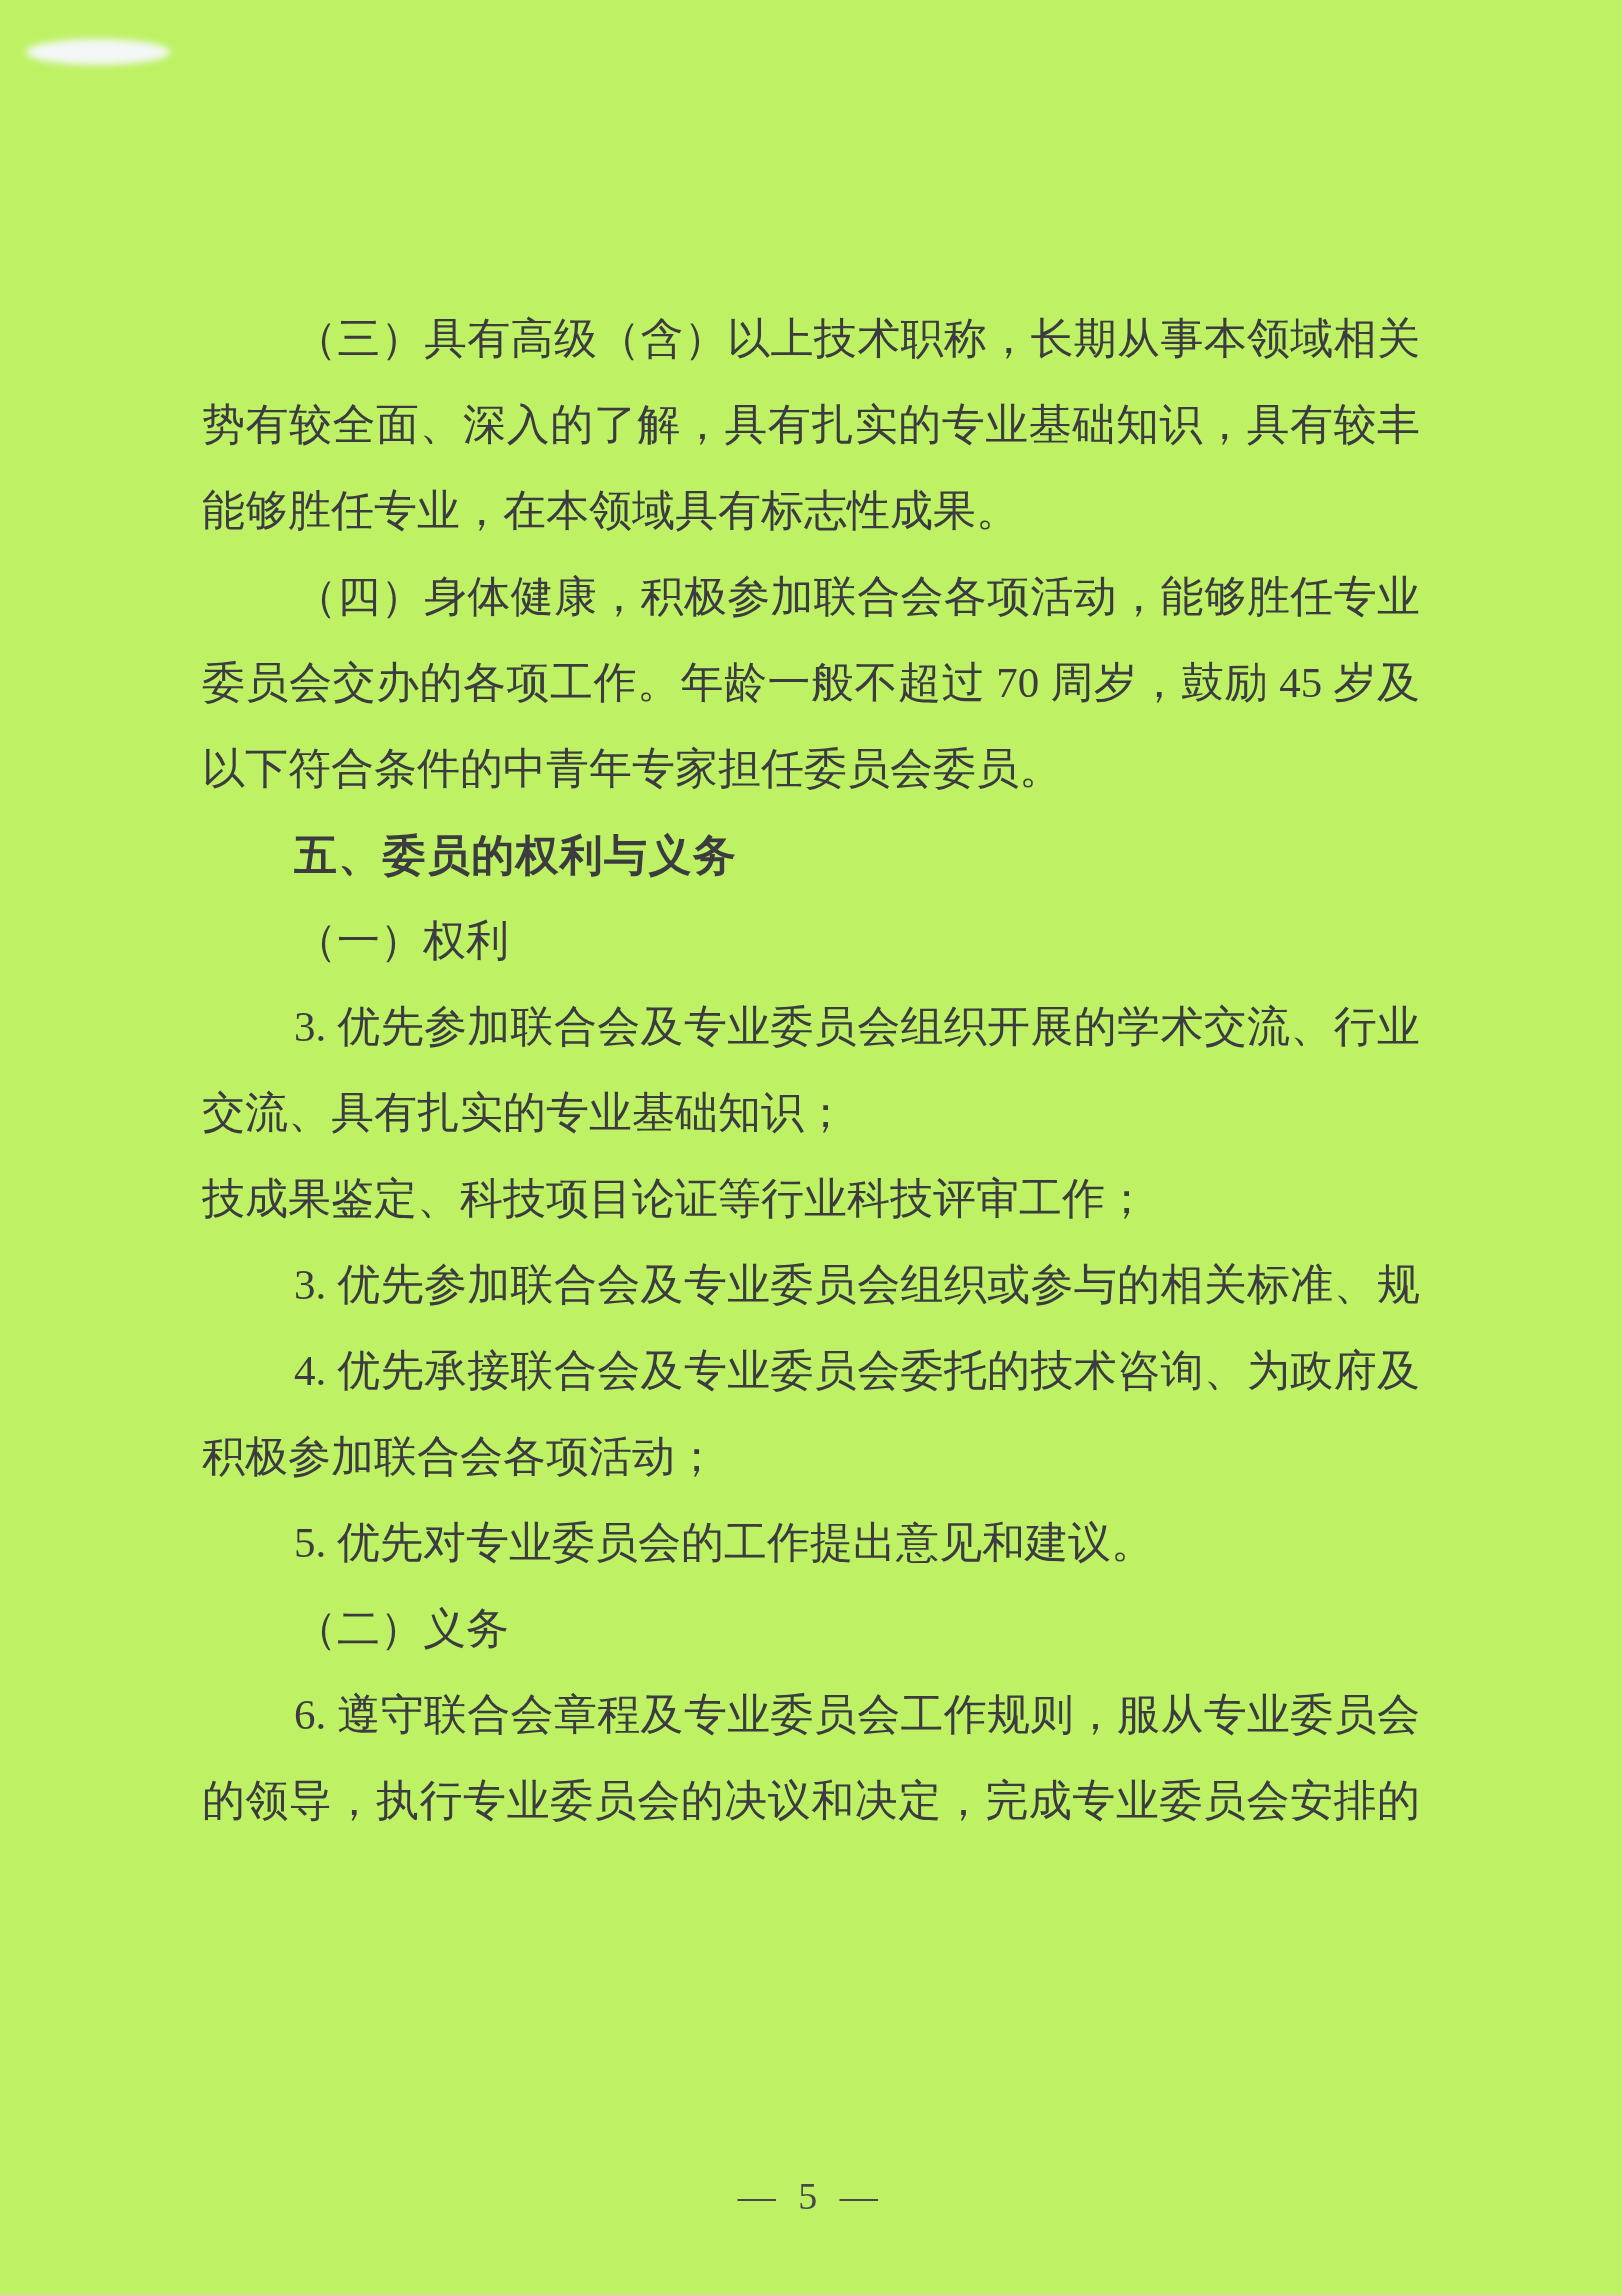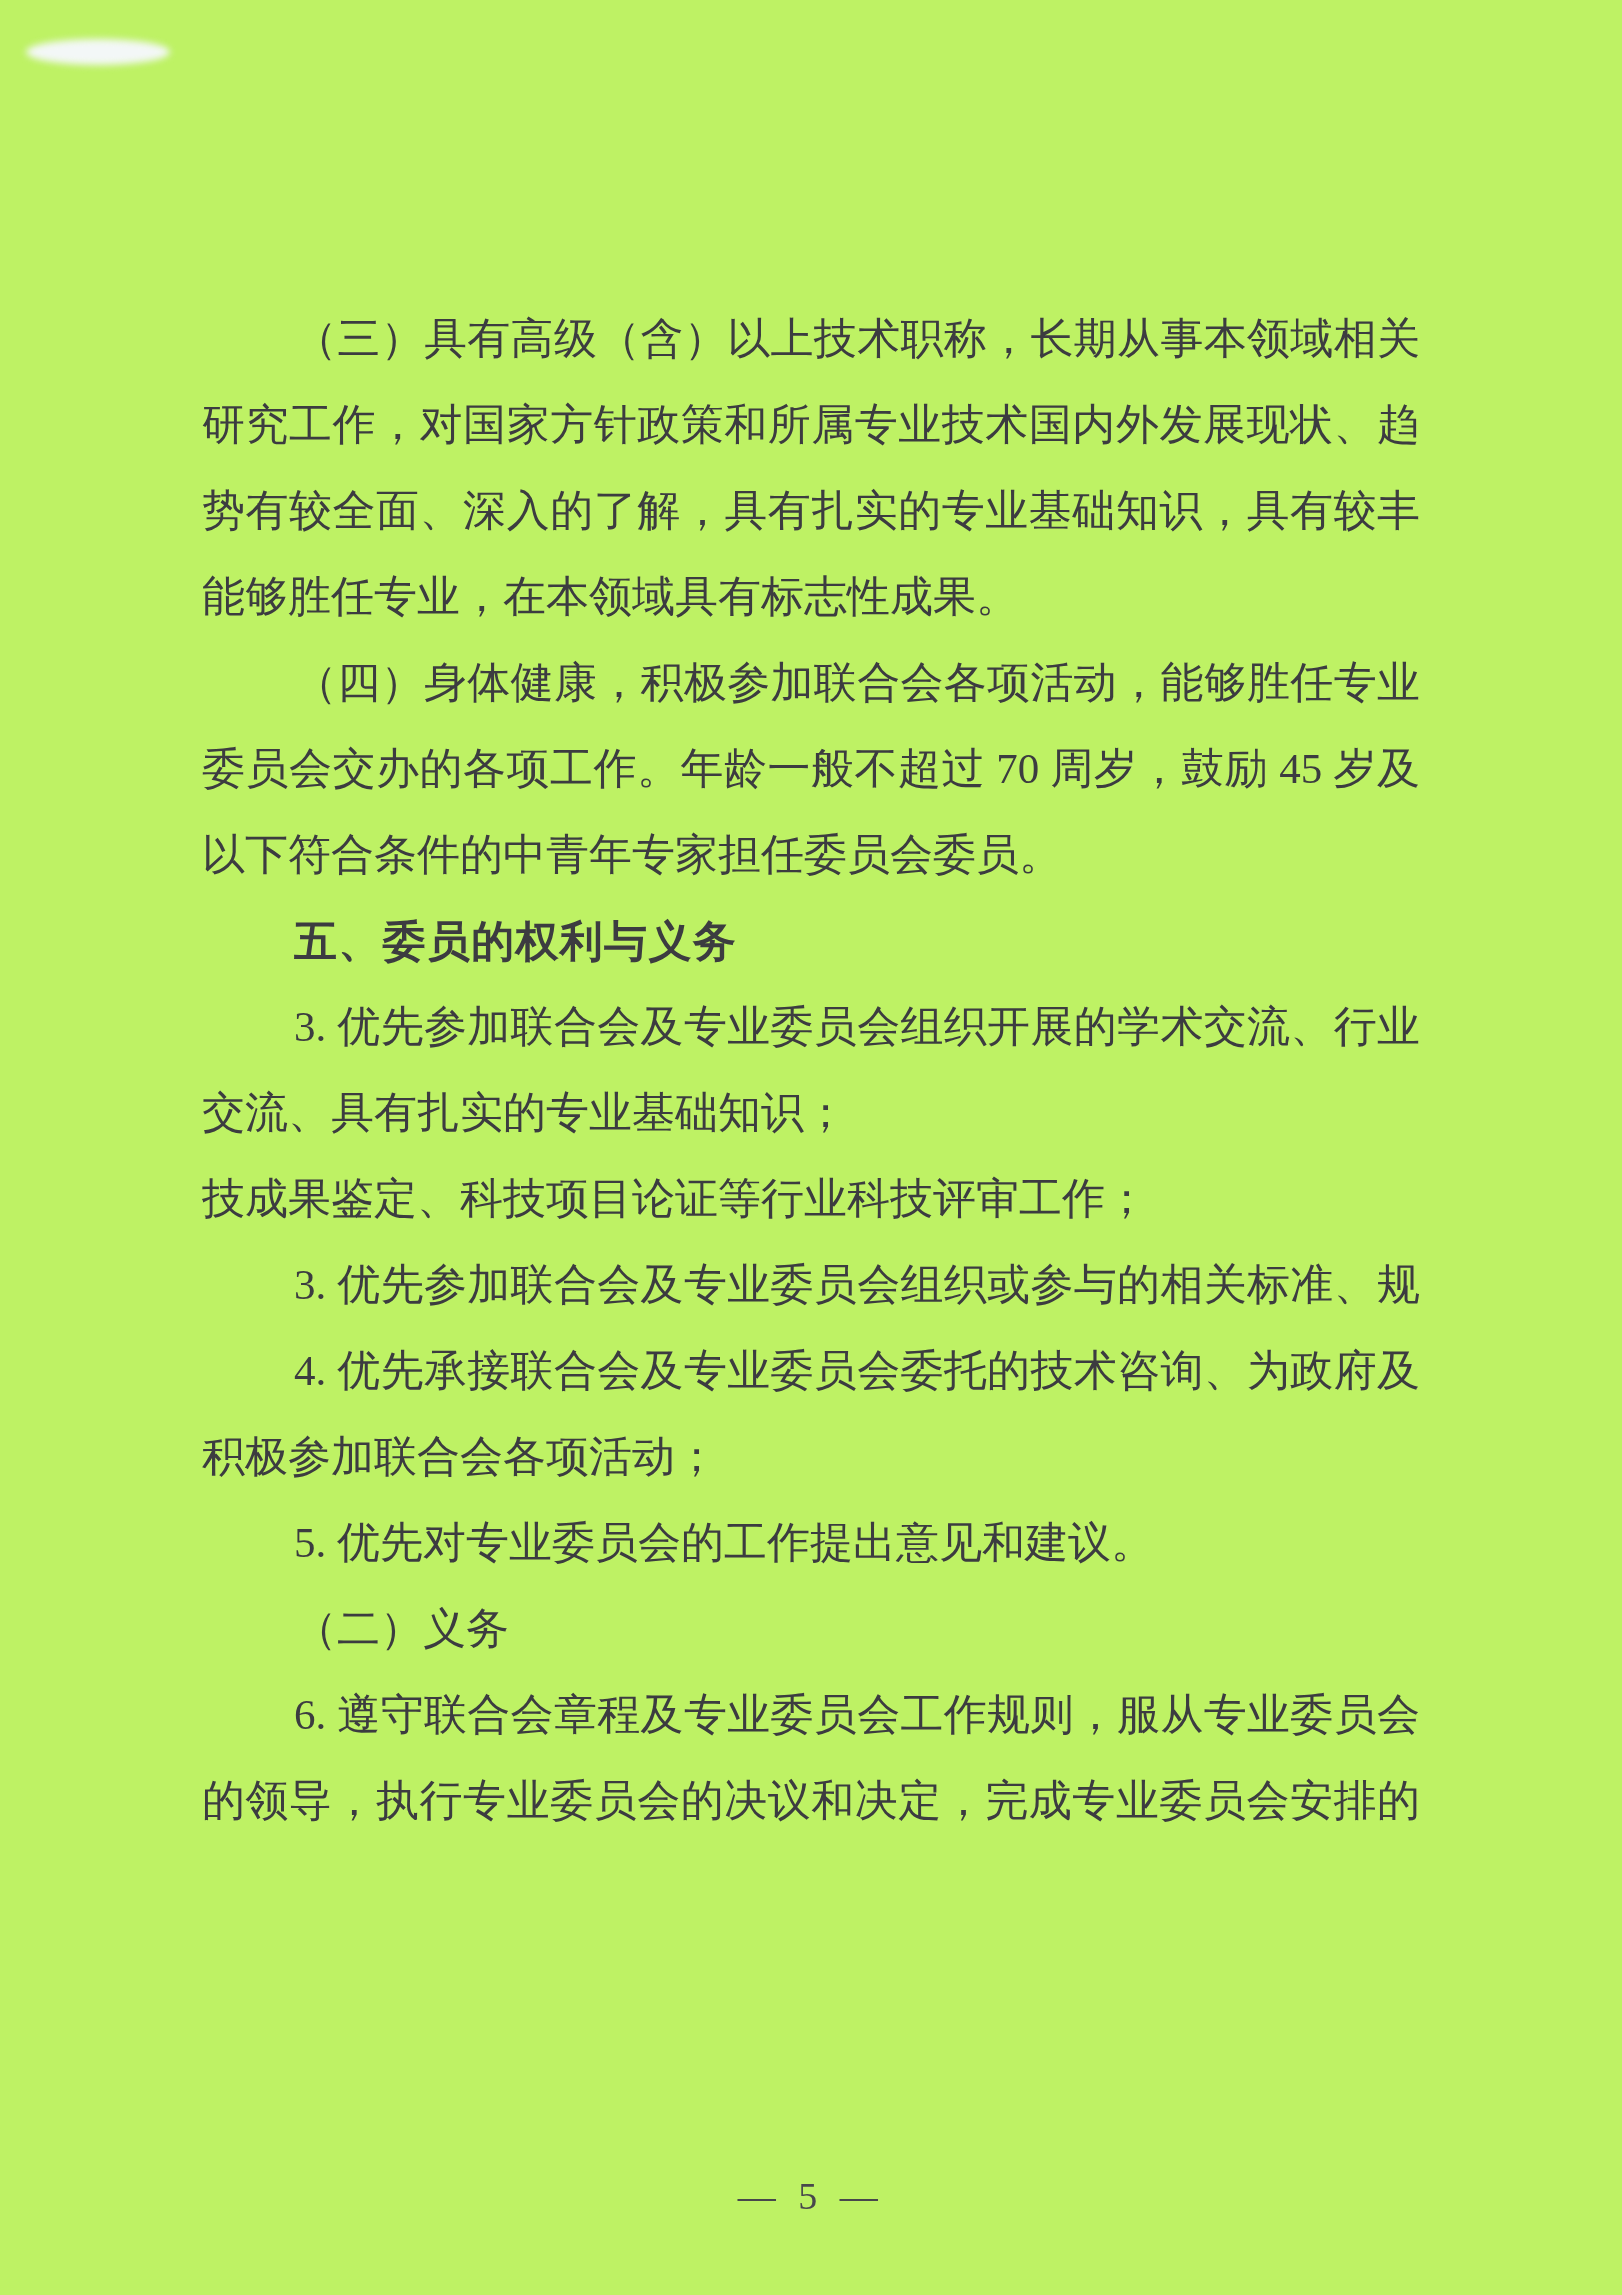--- a/index.html
+++ b/index.html
@@ -67,27 +67,27 @@
     color: #48484c;
   }
 </style>
 </head>
 <body>
 
 <div class="page">
   <div class="scan-smudge"></div>
   <div class="text-block" id="text-block">
       <div class="line indent fill">（三）具有高级（含）以上技术职称，长期从事本领域相关</div>
-      <div class="line fill">研究工作，对国家方针政策和所属专业技术国内外发展现状、趋</div>
       <div class="line fill">势有较全面、深入的了解，具有扎实的专业基础知识，具有较丰</div>
       <div class="line">能够胜任专业，在本领域具有标志性成果。</div>
       <div class="line indent fill">（四）身体健康，积极参加联合会各项活动，能够胜任专业</div>
       <div class="line fill">委员会交办的各项工作。年龄一般不超过 70 周岁，鼓励 45 岁及</div>
       <div class="line">以下符合条件的中青年专家担任委员会委员。</div>
       <div class="line indent bold">五、委员的权利与义务</div>
+      <div class="line indent">（一）权利</div>
       <div class="line indent fill">3. 优先参加联合会及专业委员会组织开展的学术交流、行业</div>
       <div class="line">交流、具有扎实的专业基础知识；</div>
       <div class="line">技成果鉴定、科技项目论证等行业科技评审工作；</div>
       <div class="line indent fill">3. 优先参加联合会及专业委员会组织或参与的相关标准、规</div>
       <div class="line indent fill">4. 优先承接联合会及专业委员会委托的技术咨询、为政府及</div>
       <div class="line">积极参加联合会各项活动；</div>
       <div class="line indent">5. 优先对专业委员会的工作提出意见和建议。</div>
       <div class="line indent">（二）义务</div>
       <div class="line indent fill">6. 遵守联合会章程及专业委员会工作规则，服从专业委员会</div>
       <div class="line fill">的领导，执行专业委员会的决议和决定，完成专业委员会安排的</div>

